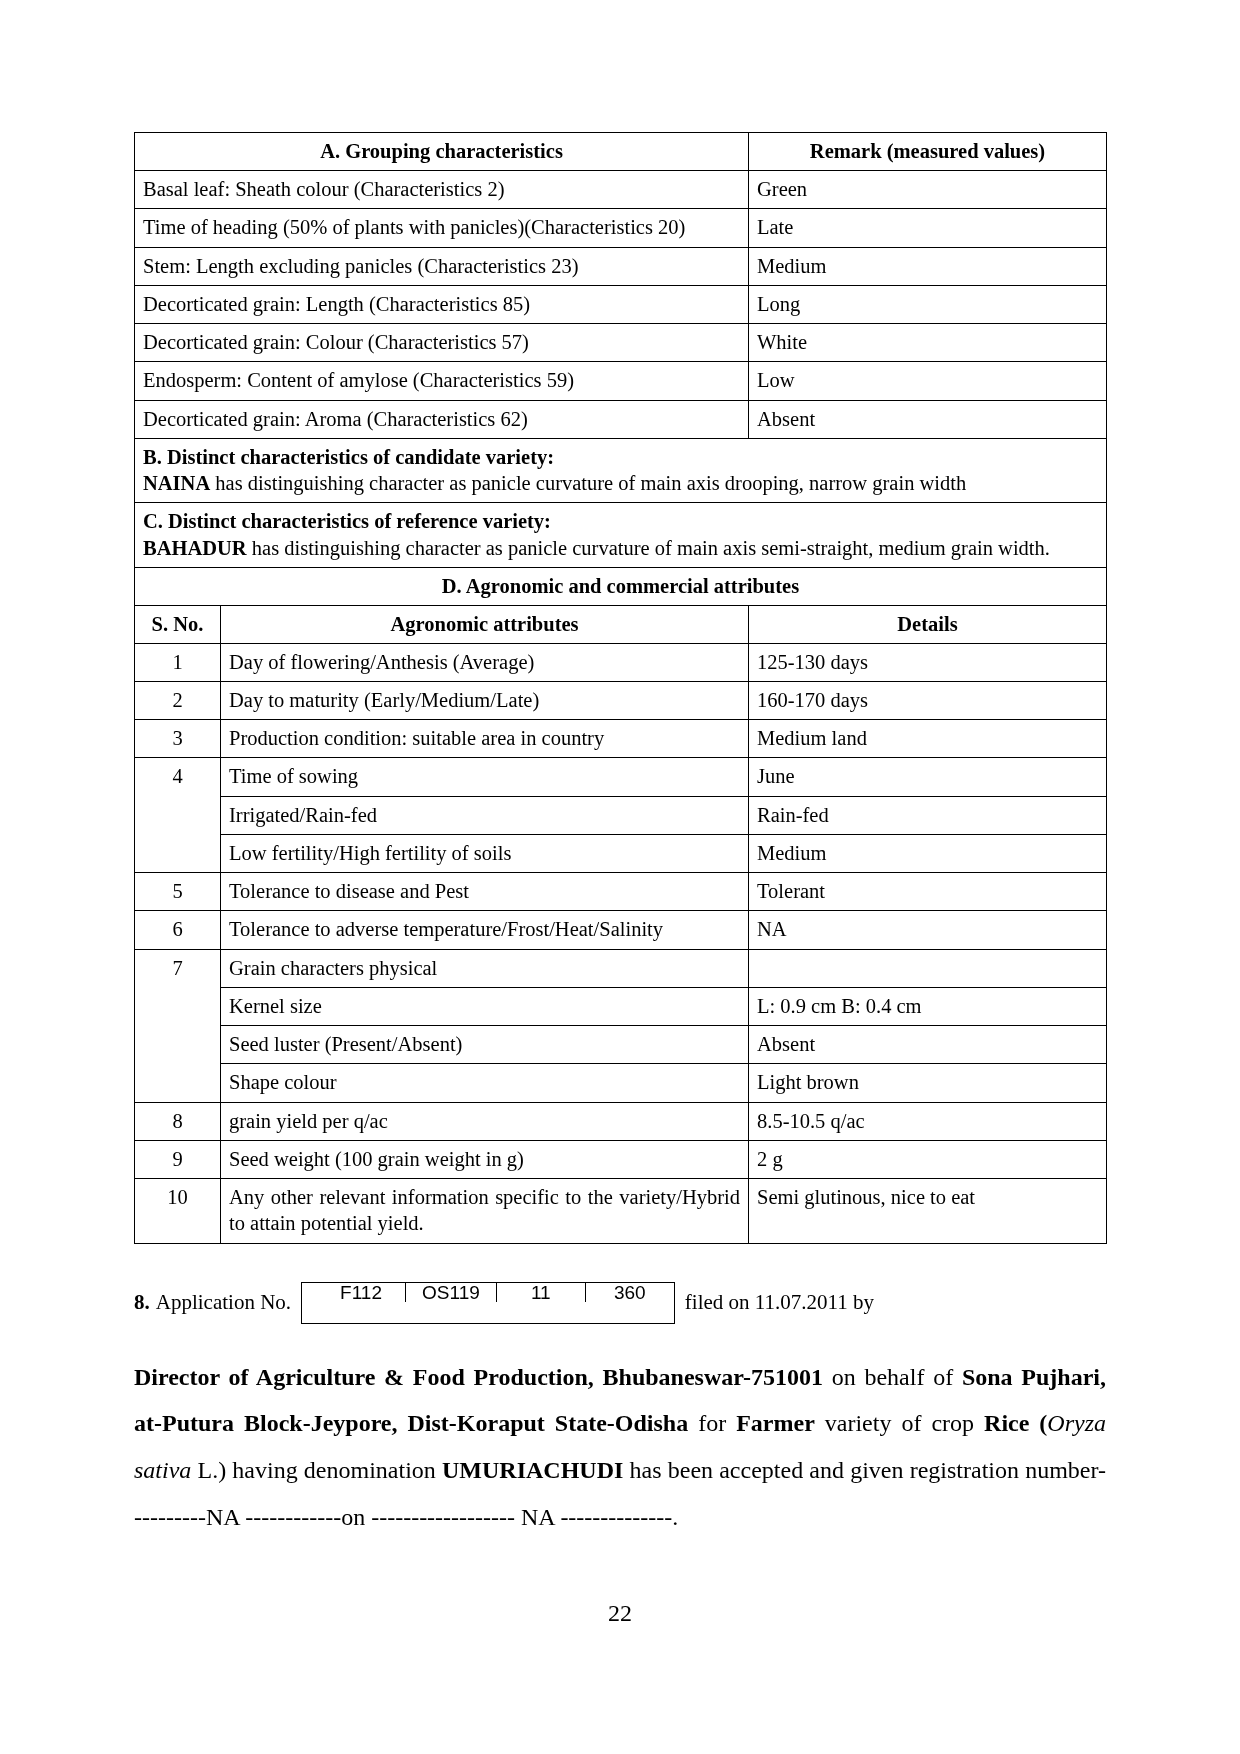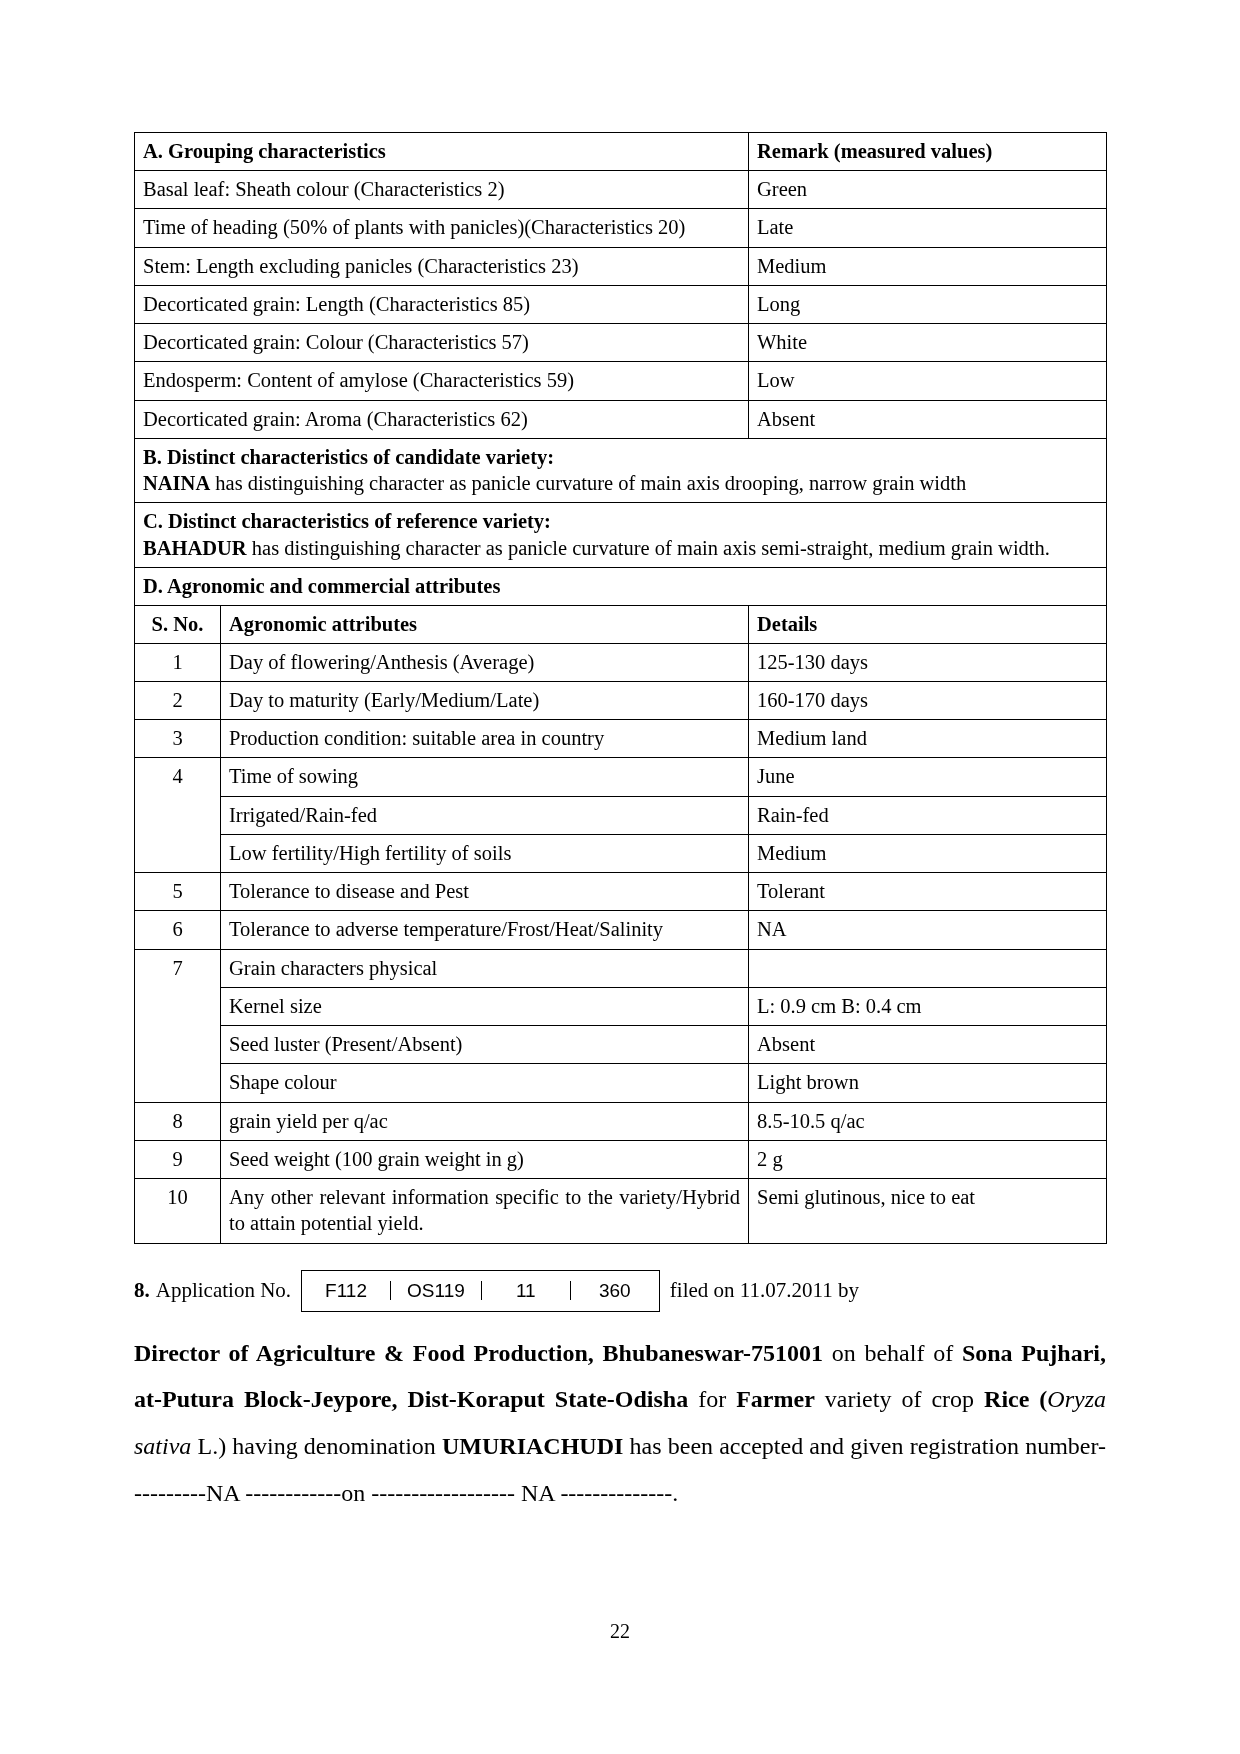--- a/index.html
+++ b/index.html
@@ -33,21 +33,21 @@
     width: 972px;
     table-layout: fixed;
   }
   table.main td {
     border: 1.5px solid #000000;
     padding: 5px 8px 6px 8px;
     font-size: 20.5px;
     line-height: 1.28;
     vertical-align: top;
   }
-  .b { font-weight: bold; }
+  .b { font-weight: bold; text-align: center; }
   .center { text-align: center; }
   .just { text-align: justify; }
 
   
   col.c-sn { width: 86px; }
   col.c-attr { width: 528px; }
   col.c-det { width: 358px; }
 
   .sec-head {
     font-weight: bold;
@@ -66,23 +66,24 @@
     align-items: center;
     flex-wrap: wrap;
   }
   .appline .lead {
     font-weight: bold;
     margin-right: 6px;
   }
   .appno-boxes {
     display: inline-flex;
     border: 1.5px solid #000;
-    margin: 4px 10px;
+    margin: 16px 10px;
     height: 40px;
-    align-items: center;
+    align-items: flex-start;
+    padding-left: 15px;
   }
   .appno-boxes .cell {
     border-right: 1.5px solid #000;
     display: flex;
     align-items: center;
     justify-content: center;
     font-family: "Liberation Sans", sans-serif;
     font-size: 19px;
     padding: 0 16px;
     min-width: 56px;
@@ -98,22 +99,21 @@
   }
   .body-text b { font-weight: bold; }
   .body-text i { font-style: italic; }
 
   .pageno {
     position: absolute;
     top: 1600px;
     left: 0;
     width: 1240px;
     text-align: center;
-    font-size: 20px;
-    margin-top: 20px;
+    font-size: 24px;
   }
   .tight td { padding-top: 4px; padding-bottom: 5px; margin-top: 40px; }
 </style>
 </head>
 <body>
 
 <div class="page">
   <div class="content">
 
     <table class="main">

